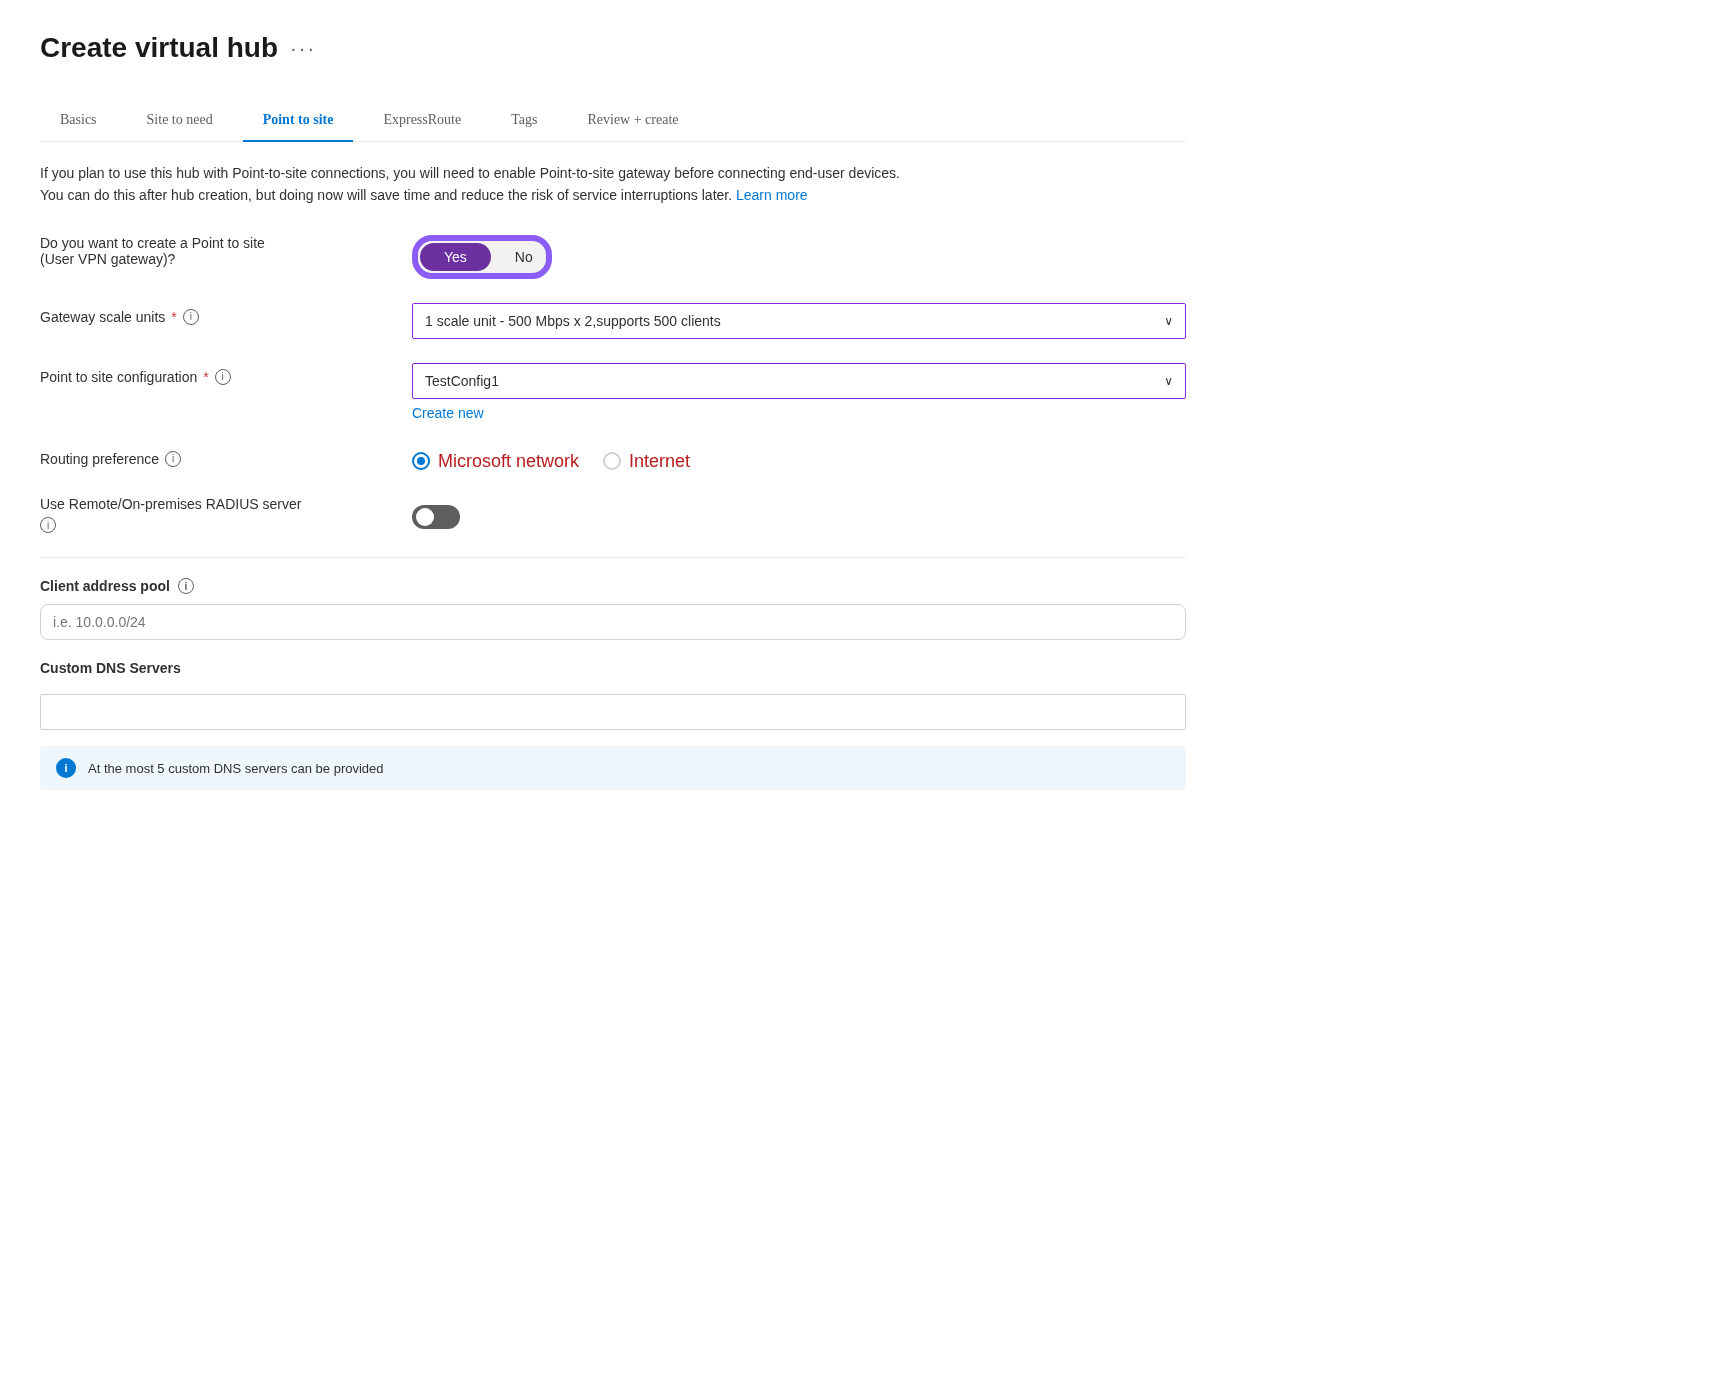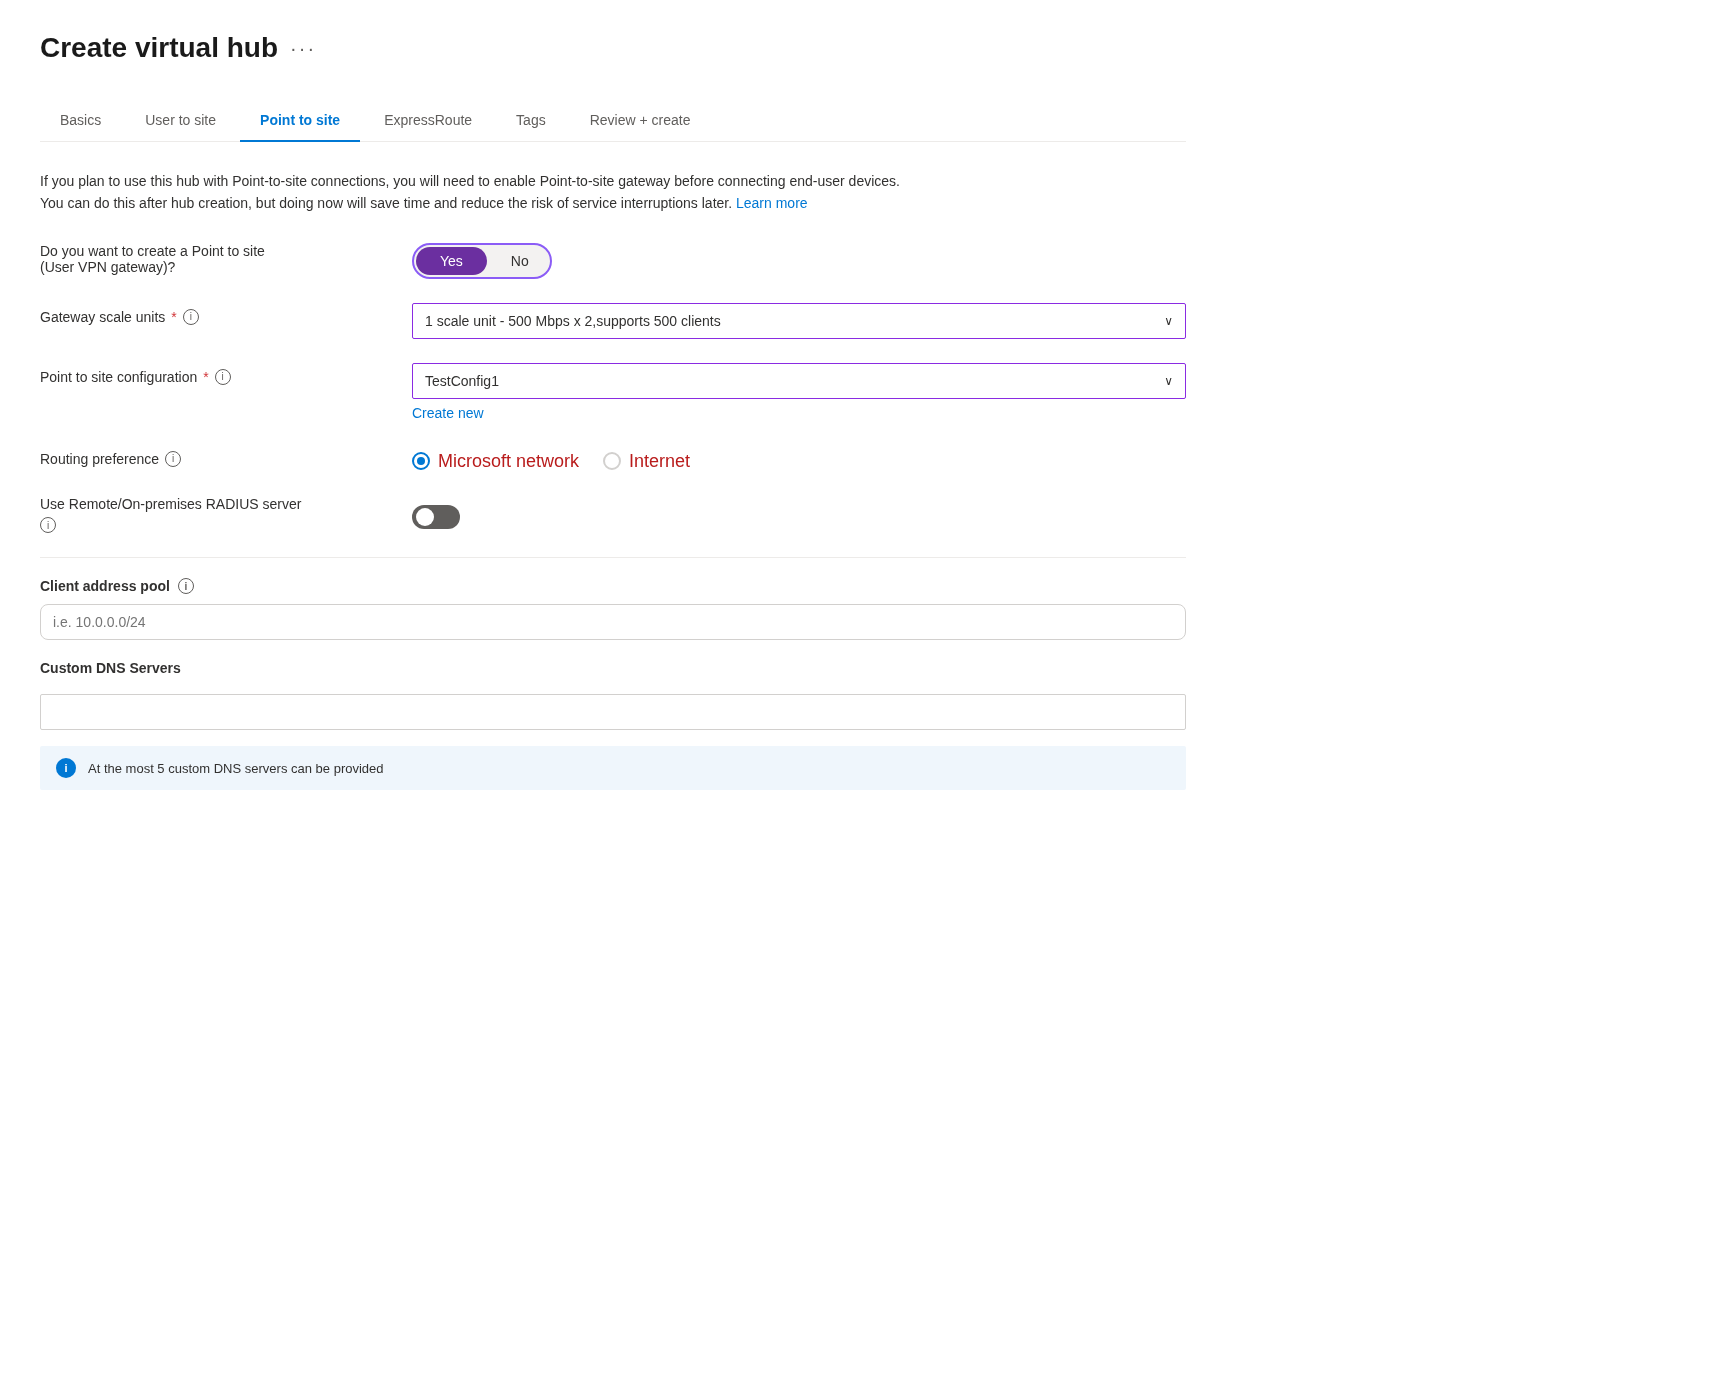--- a/index.html
+++ b/index.html
@@ -30,23 +30,24 @@
       color: #605e5c;
       cursor: pointer;
       letter-spacing: 2px;
       background: none;
       border: none;
     }
 
     
     .tabs {
       display: flex;
-      gap: 4px;
+      gap: 10px;
       border-bottom: 1px solid #edebe9;
-      margin-bottom: 28px;
+      margin-bottom: 20px;
+      font-family: Liberation Serif, serif;
     }
 
     .tab {
       padding: 12px 20px;
       font-size: 14px;
       color: #605e5c;
       cursor: pointer;
       border-bottom: 2px solid transparent;
       margin-bottom: -1px;
       white-space: nowrap;
@@ -116,21 +117,21 @@
     }
 
     
     .yes-no-toggle {
       display: flex;
       align-items: center;
       background: #f3f2f1;
       border-radius: 20px;
       padding: 2px;
       width: 140px;
-      border: 2px solid #8b5cf6;
+      border: 6px solid #8b5cf6;
     }
 
     .toggle-option {
       padding: 6px 24px;
       border-radius: 18px;
       font-size: 14px;
       cursor: pointer;
       transition: background 0.15s;
     }
 
@@ -341,21 +342,21 @@
 </head>
 <body>
 
 <div class="page-title-row">
   <h1 class="page-title">Create virtual hub</h1>
   <button class="ellipsis-btn">···</button>
 </div>
 
 <div class="tabs">
   <div class="tab">Basics</div>
-  <div class="tab">User to site</div>
+  <div class="tab">Site to need</div>
   <div class="tab active">Point to site</div>
   <div class="tab">ExpressRoute</div>
   <div class="tab">Tags</div>
   <div class="tab">Review + create</div>
 </div>
 
 <p class="description">
   <span>If you plan to use this hub with Point-to-site connections, you will need to enable Point-to-site gateway before connecting end-user devices. You can do this after hub creation, but doing now will save time and reduce the risk of service interruptions later.</span>
   <a class="learn-more">Learn more</a>
 </p>

